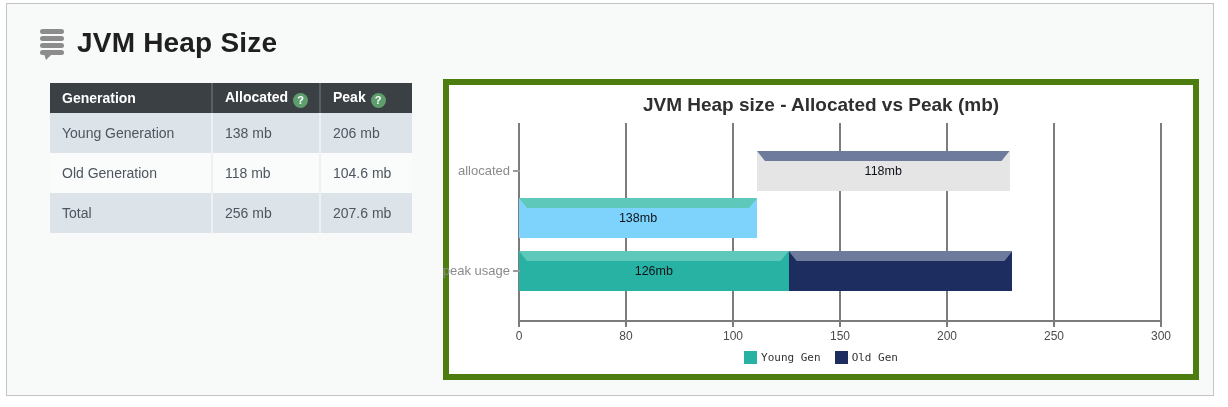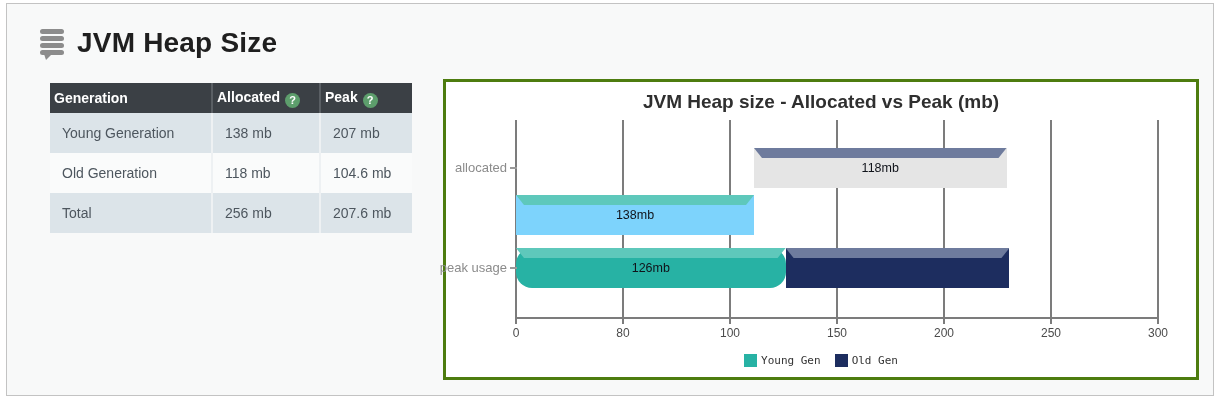--- a/index.html
+++ b/index.html
@@ -9,34 +9,34 @@
            border:1px solid #c3c3c3; background:#f8f9f9; }
 
   
   .page-header { position:absolute; left:30px; top:22px; display:flex; align-items:center; gap:10px;text-align:right; }
   .page-header h1 { font-size:28px; font-weight:bold; color:#1f1f1f; letter-spacing:0.2px; }
 
   
   .heap-table { position:absolute; left:43px; top:79px; width:362px; border-collapse:collapse;
                 font-size:14px; color:#4d565e; }
   .heap-table th { background:#3b4045; color:#ffffff; font-weight:bold; text-align:left;
-                   height:30px; padding:0 0 0 4px; border-left:2px solid #5a5f64; }
+                   height:30px; padding:0 0 0 12px; border-left:2px solid #5a5f64; }
   .heap-table th:first-child { border-left:none; }
   .heap-table td { height:40px; padding:0 0 0 12px; border-left:2px solid #eef1f3; }
   .heap-table td:first-child { border-left:none; }
   .heap-table tr.stripe td { background:#dce4e9; }
   .heap-table tr.plain td  { background:#fafbfb; }
   .col-gen { width:162px; } .col-alloc { width:108px; } .col-peak { width:92px; }
   .help-badge { display:inline-block; width:15px; height:15px; border-radius:50%;
                 background:#5d9e6c; color:#ffffff; font-size:11px; font-weight:bold;
                 text-align:center; line-height:15px; margin-left:5px; vertical-align:-2px; }
 
   
   .chart-panel { position:absolute; left:436px; top:75px; width:756px; height:301px;
-                 border:3px solid #4d7c0f; background:#ffffff; }
+                 border:6px solid #4d7c0f; background:#ffffff; }
   .chart-title { margin-top:9px; text-align:center; font-size:19px; font-weight:bold; color:#2f2f2f; }
 
   .plot { position:absolute; left:70px; top:38px; width:642px; height:197px; }
   .gridline { position:absolute; top:0; bottom:0; width:2px; background:#7c7c7c; }
   .x-axis { position:absolute; left:0; right:0; bottom:-2px; height:2px; background:#7c7c7c; }
   .x-tick { position:absolute; top:197px; width:2px; height:7px; background:#7c7c7c; }
   .x-tick-label { position:absolute; top:206px; width:40px; margin-left:-20px; text-align:center;
                   font-size:12px; color:#4b4b4b; }
 
   .bar-row { position:absolute; left:0; height:40px; display:flex; }
@@ -77,21 +77,21 @@
       <tr id="table-head-row">
           <th class="col-gen">Generation</th>
           <th class="col-alloc">Allocated<span class="help-badge">?</span></th>
           <th class="col-peak">Peak<span class="help-badge">?</span></th>
         </tr>
     </thead>
     <tbody id="table-body">
         <tr class="stripe">
           <td>Young Generation</td>
           <td>138 mb</td>
-          <td>207 mb</td>
+          <td>206 mb</td>
         </tr>
         <tr class="plain">
           <td>Old Generation</td>
           <td>118 mb</td>
           <td>104.6 mb</td>
         </tr>
         <tr class="stripe">
           <td>Total</td>
           <td>256 mb</td>
           <td>207.6 mb</td>
@@ -130,21 +130,21 @@
             <div class="bar-value">138mb</div>
           </div>
           <div class="bar-segment" style="width: 252.52px; background: #e5e5e5;">
             <div class="bar-bevel" style="background: rgb(110, 123, 157);"></div>
             <div class="bar-value">118mb</div>
           </div>
         </div>
         <div class="cat-label" style="left: -89px; top: 40px;">allocated</div>
         <div class="cat-tick" style="left: -6px; top: 47px;"></div>
         <div class="bar-row" style="top: 128px;">
-          <div class="bar-segment" style="width: 269.64px; background: rgb(39, 178, 164); border-radius: 16px;">
+          <div class="bar-segment" style="width: 269.64px; background: rgb(39, 178, 164);">
             <div class="bar-bevel" style="background: rgb(94, 200, 187);"></div>
             <div class="bar-value">126mb</div>
           </div>
           <div class="bar-segment" style="width: 223.844px; background: rgb(29, 45, 95);">
             <div class="bar-bevel" style="background: rgb(110, 123, 157);"></div>
           </div>
         </div>
         <div class="cat-label" style="left: -89px; top: 140px;">peak usage</div>
         <div class="cat-tick" style="left: -6px; top: 147px;"></div>
       </div>

